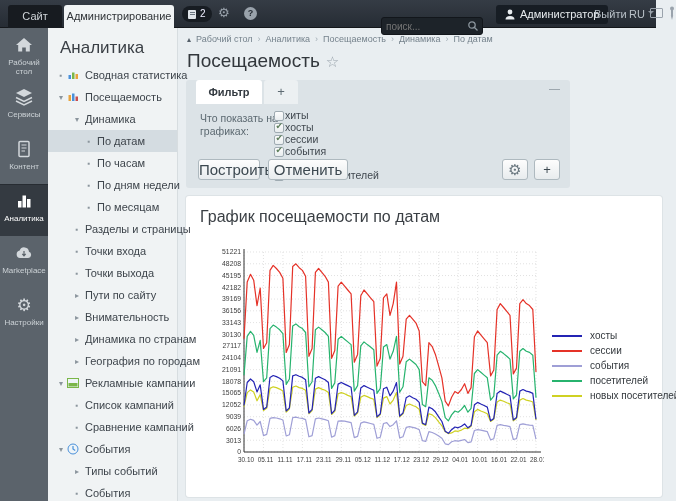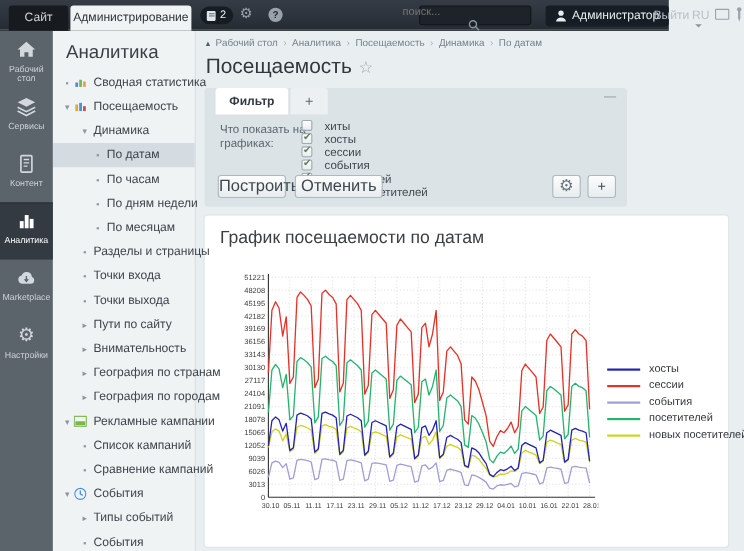--- a/index.html
+++ b/index.html
@@ -1,35 +1,35 @@
 <!DOCTYPE html>
 <html><head>
 <meta charset="utf-8">
 <style>
   * { margin:0; padding:0; box-sizing:border-box; }
   html,body { width:676px; height:501px; overflow:hidden; background:#e9eef1;
     font-family:"Liberation Sans","DejaVu Sans",sans-serif; }
 
   
-  .topbar { position:absolute; left:0; top:0; width:608px; height:28px;
+  .topbar { position:absolute; left:0; top:0; width:656px; height:28px;
     background:linear-gradient(#353c45,#262c34); border-bottom:1px solid #14171b; z-index:30; }
   .tb-tab { position:absolute; top:5px; height:23px; border-radius:3px 3px 0 0;
     font-size:11px; line-height:23px; text-align:center; cursor:pointer; }
   .tab-site { left:8px; width:54px; background:#171b20; color:#cfd4d8; }
   .tab-admin { left:64px; width:110px; background:#f0f3f4; color:#2f3337; }
   .notif { position:absolute; left:182px; top:6px; height:16px; padding:0 6px;
     background:#171c22; border-radius:8px; color:#eef; font-size:10px; line-height:16px; display:flex; align-items:center; gap:4px;}
   .book { width:8px; height:9px; background:#dfe4e8; border-radius:1px; position:relative; }
   .book:before { content:""; position:absolute; left:1.5px; top:2px; width:5px; height:1px; background:#6b7680; box-shadow:0 2px 0 #6b7680; }
   .tb-gear { position:absolute; left:218px; top:5px; color:#99a2ab; font-size:13px; cursor:pointer; font-family:"DejaVu Sans",sans-serif;}
   .tb-gear:before { content:"\2699"; }
   .tb-help { position:absolute; left:244px; top:7px; width:13px; height:13px; border-radius:50%;
     background:#99a2ab; color:#262c34; font-size:9px; font-weight:bold; text-align:center; line-height:13px; cursor:pointer; }
-  .search { position:absolute; left:381px; top:5px; width:102px; height:18px; background:#1d2329;
-    border:1px solid #12161b; border-radius:3px; display:flex; align-items:center;flex-direction:column; }
+  .search { position:absolute; left:381px; top:17px; width:102px; height:18px; background:#1d2329;
+    border:1px solid #12161b; border-radius:3px; display:flex; align-items:center; }
   .search input { flex:1; min-width:0; background:transparent; border:none; outline:none;
     color:#cfd4d8; font-size:10px; padding:0 4px; font-family:inherit; }
   .mag { width:12px; height:12px; margin-right:3px; flex:none; }
   .userbtn { position:absolute; left:496px; top:5px; height:19px; padding:0 9px; background:#171d24;
     border-radius:3px; color:#e8ecef; font-size:11px; line-height:19px; cursor:pointer; display:flex; align-items:center; gap:5px;}
   .logout { position:absolute; left:594px; top:8px; color:#b9c1c8; font-size:11px; cursor:pointer; }
   .lang { position:absolute; left:629px; top:8px; color:#b9c1c8; font-size:11px; cursor:pointer; }
   .lang:after { content:""; display:inline-block; margin-left:3px; border:3px solid transparent; border-top-color:#8d969e; vertical-align:1px;}
   .tb-mon { position:absolute; left:650px; top:8px; width:13px; height:10px; border:1.5px solid #9aa3ac; border-radius:1px; cursor:pointer;}
   .tb-pin { position:absolute; left:668px; top:6px; cursor:pointer; }
@@ -67,21 +67,21 @@
 
   
   .filter { position:absolute; left:7px; top:52px; width:384px; height:108px;
     background:#dce3e7; border-radius:3px; }
   .ftab { position:absolute; left:10px; top:0; width:66px; height:24px; background:#fff;
     border-radius:3px 3px 0 0; font-size:11px; color:#333a40; text-align:center; line-height:24px; cursor:pointer;font-weight:bold; }
   .ftab-add { position:absolute; left:78px; top:0; width:34px; height:24px; background:rgba(255,255,255,.45);
     border-radius:3px 3px 0 0; font-size:13px; color:#5d6a72; text-align:center; line-height:24px; cursor:pointer; }
   .fcollapse { position:absolute; right:10px; top:2px; color:#8a959c; font-size:11px; cursor:pointer; }
   .flabel { position:absolute; left:14px; top:32px; width:110px; font-size:10.5px; color:#5b6870; line-height:13px; }
-  .cbrow { position:absolute; left:88px; display:flex; align-items:flex-start; gap:11px; cursor:pointer; }
+  .cbrow { position:absolute; left:88px; display:flex; align-items:flex-end; gap:1px; cursor:pointer; }
   .cb-box { width:10px; height:10px; background:linear-gradient(#fdfdfd,#e9edef); border:1px solid #9fabb2;
     border-radius:2px; position:relative; }
   .cb-box.checked:before { content:"\2714"; position:absolute; left:0.5px; top:-3px; font-size:9px; color:#5c7d5a; }
   .cbrow .cbl { font-size:10.5px; color:#40484f; }
   .btn { position:absolute; height:21px; background:linear-gradient(#fdfdfd,#e8ecee);
     border:1px solid #aeb9bf; border-radius:3px; font-size:15px; color:#3c4850;
     text-align:center; line-height:19px; cursor:pointer; }
   .btn-build { left:12px; top:79px; width:62px; }
   .btn-cancel { left:82px; top:79px; width:80px; }
   .btn-gear { left:316px; top:79px; width:26px; color:#6b7880; }
@@ -235,21 +235,21 @@
     <div class="mi lvl2">
         <span class="mk">▸</span>
         <span class="ml">Пути по сайту</span>
       </div>
     <div class="mi lvl2">
         <span class="mk">▸</span>
         <span class="ml">Внимательность</span>
       </div>
     <div class="mi lvl2">
         <span class="mk">▸</span>
-        <span class="ml">География по странам</span>
+        <span class="ml">Динамика по странам</span>
       </div>
     <div class="mi lvl2">
         <span class="mk">▸</span>
         <span class="ml">География по городам</span>
       </div>
     <div class="mi lvl1">
         <span class="mk">▾</span>
         <svg class="mico" width="12" height="12" viewBox="0 0 12 12">
           <rect x="0.5" y="1.5" width="11" height="9" fill="#eef4f8" stroke="#7ab648"></rect>
           <rect x="1.5" y="6" width="9" height="3.5" fill="#7ab648"></rect>

